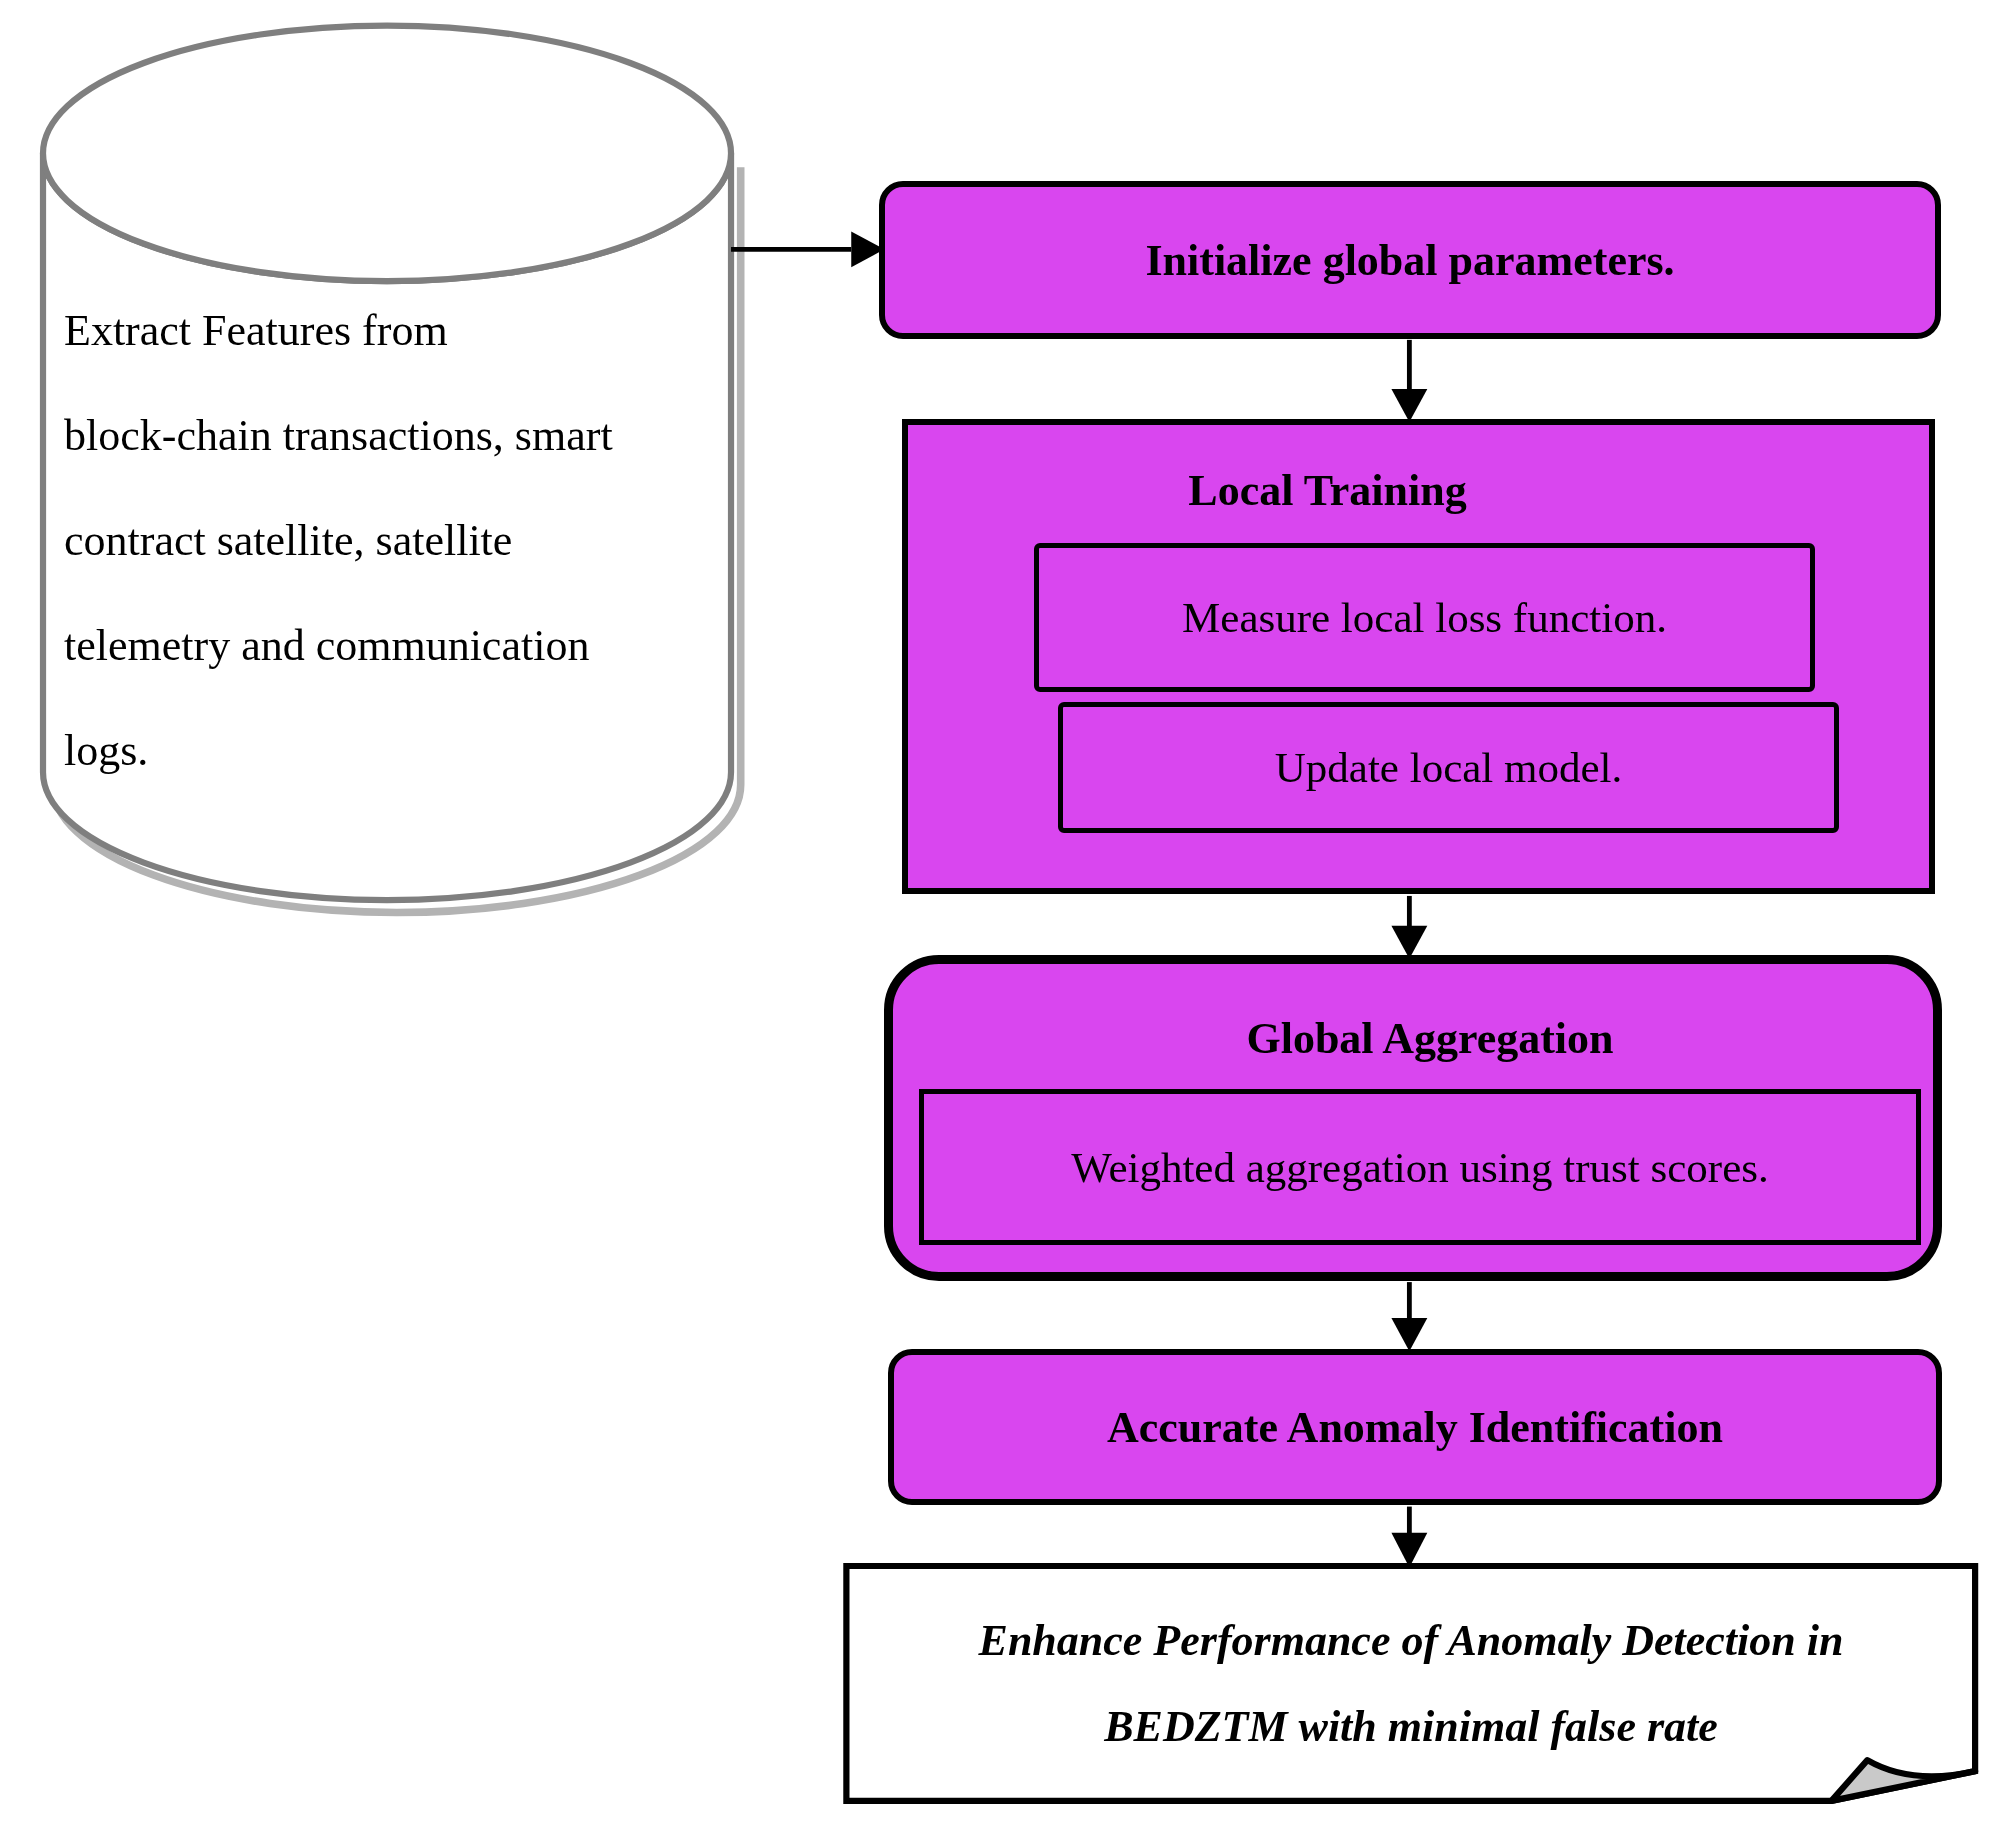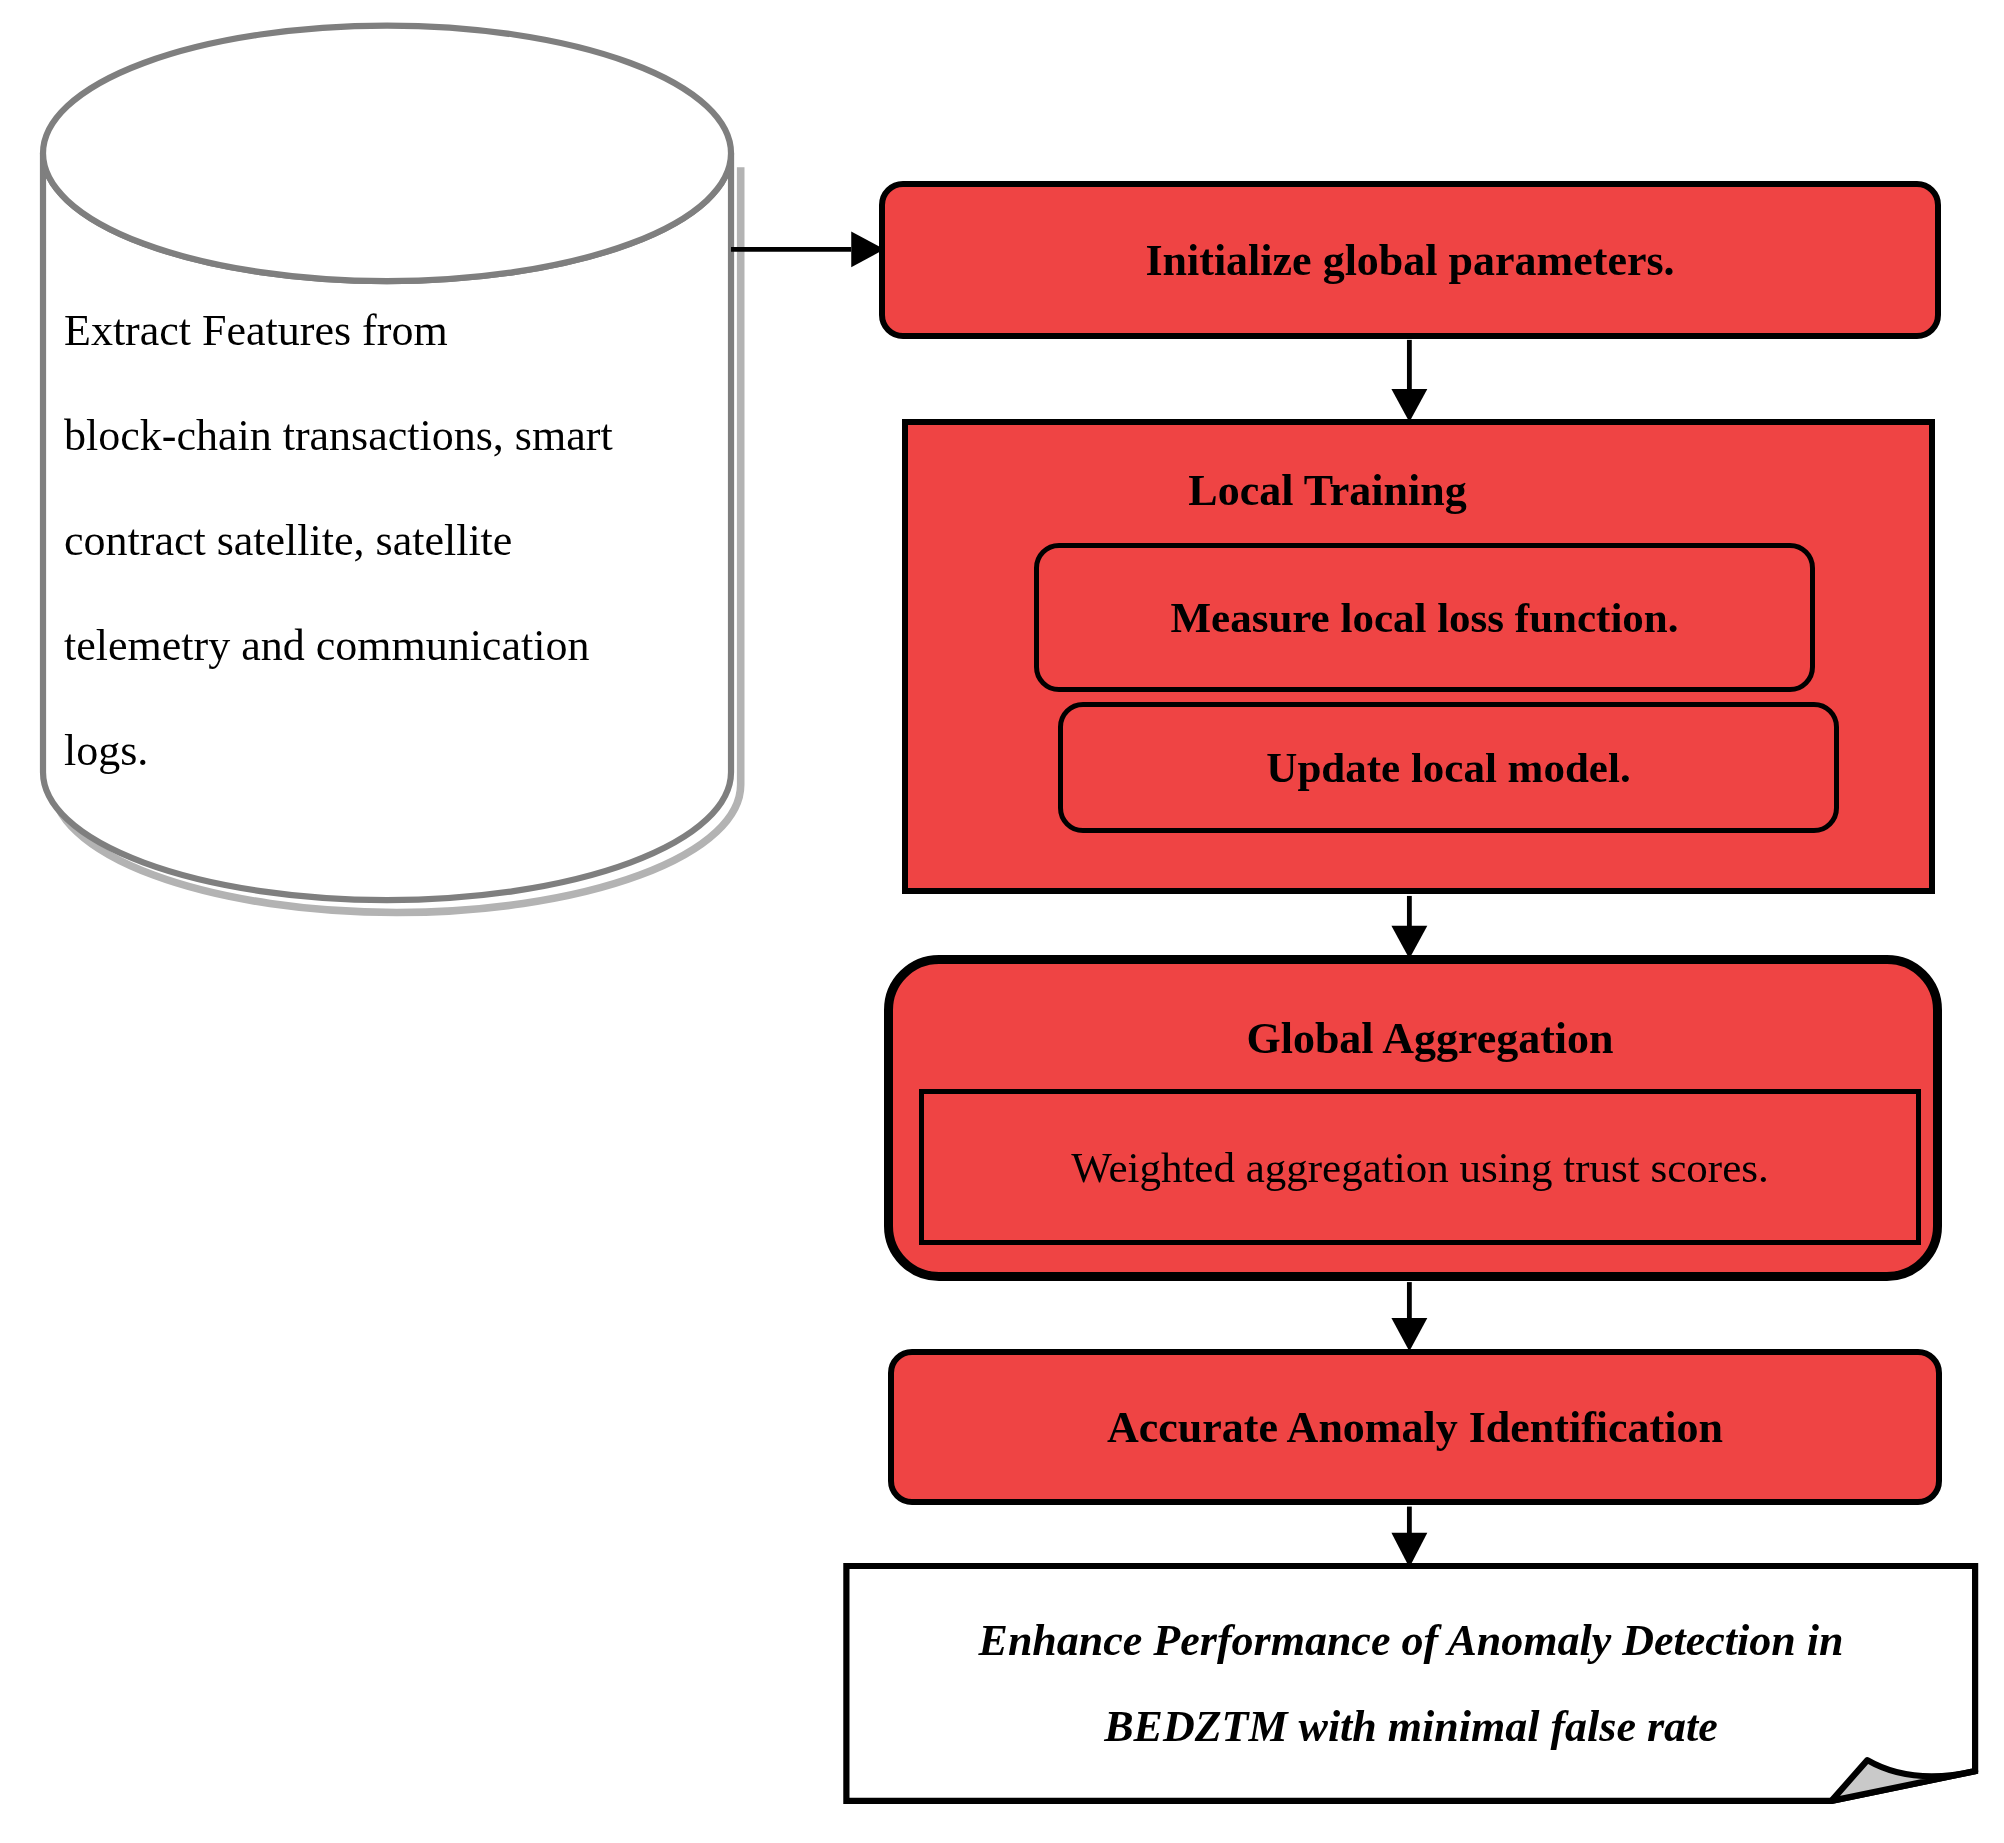--- a/index.html
+++ b/index.html
@@ -6,28 +6,28 @@
   .canvas{
     position:relative;
     width:2005px;height:1843px;
     background:#ffffff;
     font-family:"Liberation Serif","DejaVu Serif",serif;
     color:#000;
     overflow:hidden;
   }
   .layer{position:absolute;left:0;top:0;z-index:1;}
   .box{
-    position:absolute;box-sizing:border-box;background:#ef4444;
+    position:absolute;box-sizing:border-box;background:#d946ef;
     border:6.2px solid #000;
     display:flex;align-items:center;justify-content:center;
     text-align:center;z-index:2;
   }
   .transparent{background:transparent;border:none;}
   .r35{border-radius:24px;}
-  .r30{border-radius:25px;font-weight:bold;}
+  .r30{border-radius:6px;}
   .r80{border-radius:55px;}
   .b8{border-width:5.5px;}
   .b14{border-width:9.7px;}
   .bold{font-weight:bold;}
   .fs62{font-size:43px;}
   .fs64{font-size:44px;}
   .cyl-text{
     position:absolute;left:64px;top:278px;width:647px;z-index:2;
     font-size:44px;line-height:105px;
   }

